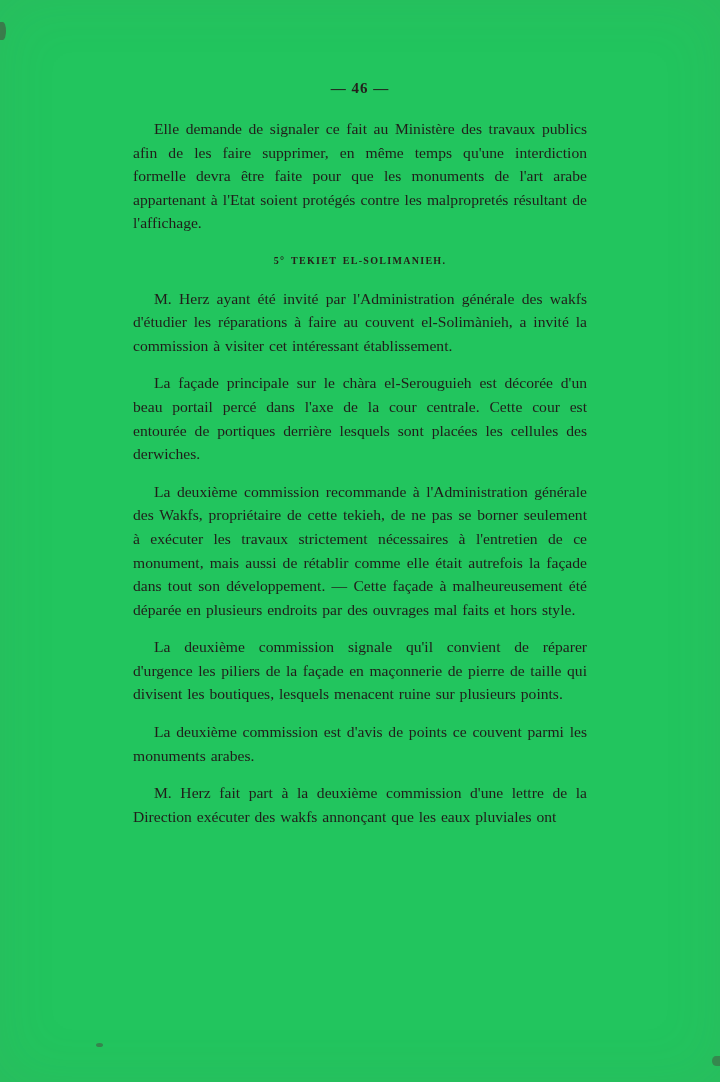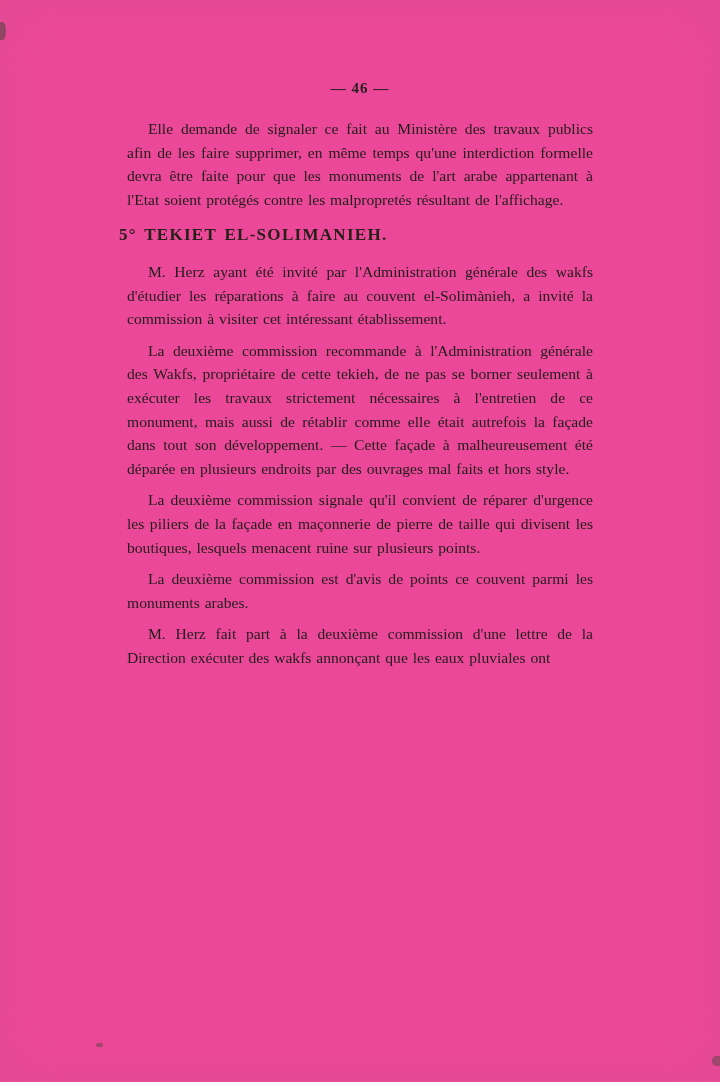--- a/index.html
+++ b/index.html
@@ -10,21 +10,21 @@
     width: 720px;
     height: 1082px;
     background: #f4f2ee;
     font-family: "Liberation Serif", "DejaVu Serif", serif;
     position: relative;
     overflow: hidden;
   }
   .sheet {
     position: absolute;
     inset: 0;
-    background: #ec4899;
+    background: #22c55e;
     color: #1d1c1a;
     box-shadow: inset 0 0 60px rgba(120,110,95,0.10);
   }
   .page-number {
     padding-top: 80px;
     text-align: center;
     font-size: 15px;
     font-weight: bold;
     letter-spacing: 1px;
     color: #241f1c;
@@ -33,29 +33,29 @@
     width: 482px;
     margin: 20px auto 0 auto;
     font-size: 15.6px;
     line-height: 23.6px;
     text-align: justify;
     hyphens: auto;
     -webkit-hyphens: auto;
     color: #211d1a;
   }
   .para {
-    margin: 8px;
+    margin: 14px;
     text-indent: 21px;
     word-spacing: 1px;
   }
   .heading {
     margin: 12px 0 13px 0;
-    text-align: left;
+    text-align: center;
     text-indent: 0;
-    font-size: 17px;
+    font-size: 10px;
     font-weight: bold;
     letter-spacing: 1.3px;
     word-spacing: 2px;
     color: #262019;
   }
   .heading.second {
     margin: 27px 0 21px 0;
   }
   
   .speck {
@@ -100,20 +100,21 @@
 
   <div class="text-block">
 
     <p class="para">Elle demande de signaler ce fait au Ministère des travaux publics afin de les faire supprimer, en même temps qu'une interdiction formelle devra être faite pour que les monuments de l'art arabe appartenant à l'Etat soient protégés contre les malpropretés résultant de l'affichage.</p>
 
 
     <h2 class="heading">5° TEKIET EL-SOLIMANIEH.</h2>
 
     <p class="para">M. Herz ayant été invité par l'Administration générale des wakfs d'étudier les réparations à faire au couvent el-Solimànieh, a invité la commission à visiter cet intéressant établissement.</p>
 
+    <p class="para">La façade principale sur le chàra el-Serouguieh est décorée d'un beau portail percé dans l'axe de la cour centrale. Cette cour est entourée de portiques derrière lesquels sont placées les cellules des derwiches.</p>
 
     <p class="para">La deuxième commission recommande à l'Administration générale des Wakfs, propriétaire de cette tekieh, de ne pas se borner seulement à exécuter les travaux strictement nécessaires à l'entretien de ce monument, mais aussi de rétablir comme elle était autrefois la façade dans tout son développement. — Cette façade à malheureusement été déparée en plusieurs endroits par des ouvrages mal faits et hors style.</p>
 
     <p class="para">La deuxième commission signale qu'il convient de réparer d'urgence les piliers de la façade en maçonnerie de pierre de taille qui divisent les boutiques, lesquels menacent ruine sur plusieurs points.</p>
 
     <p class="para">La deuxième commission est d'avis de points ce couvent parmi les monuments arabes.</p>
 
 
 
     <p class="para">M. Herz fait part à la deuxième commission d'une lettre de la Direction exécuter des wakfs annonçant que les eaux pluviales ont</p>

